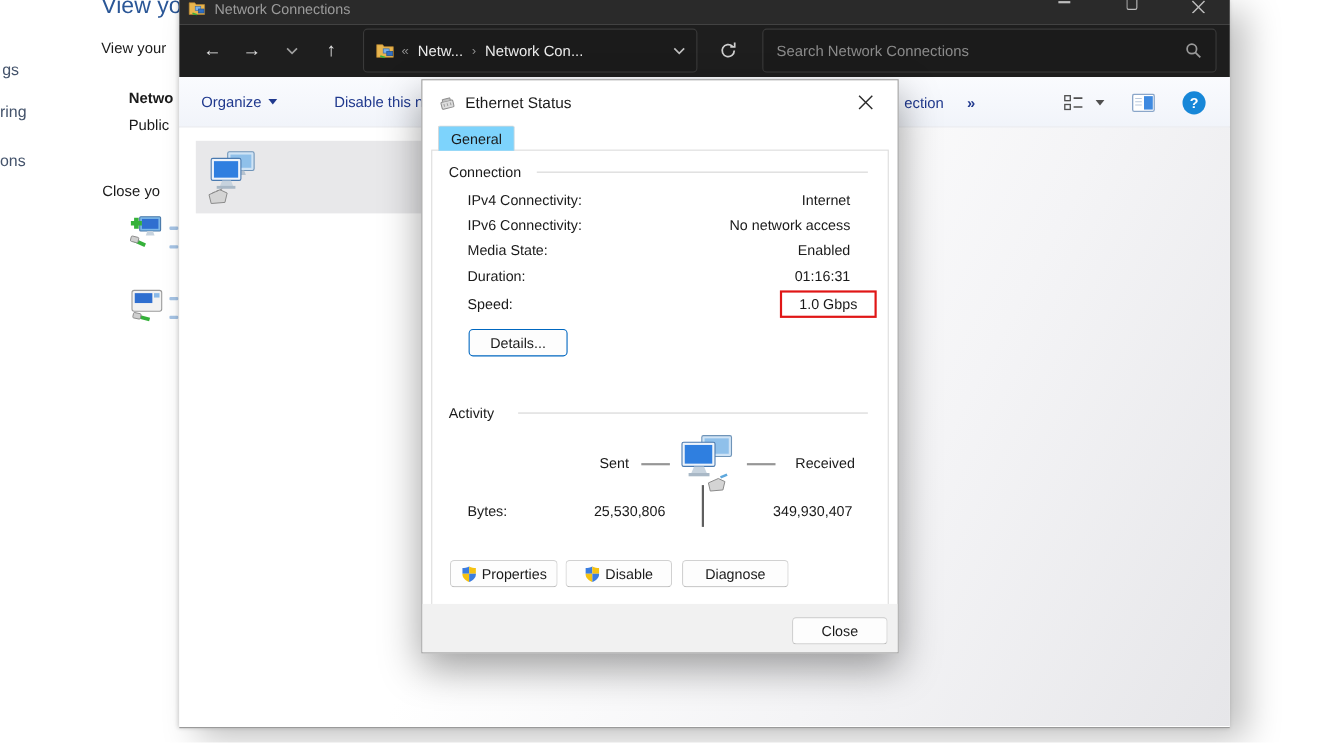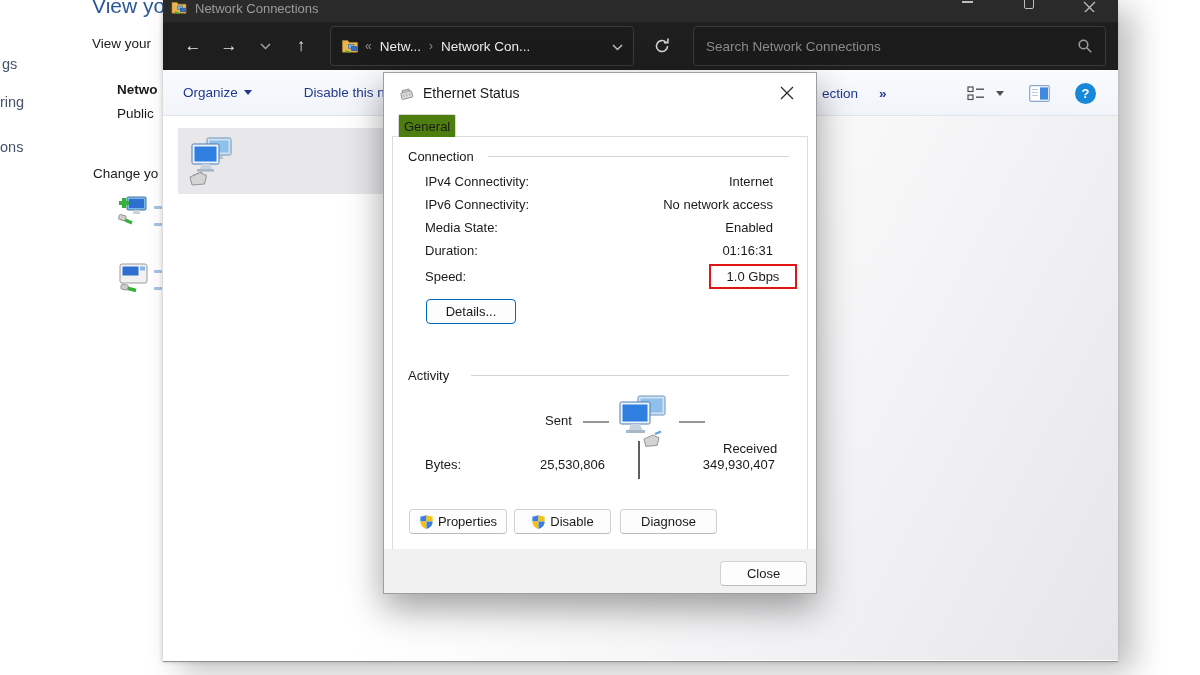--- a/index.html
+++ b/index.html
@@ -60,21 +60,21 @@
   .eth-sub  { color:#6e6e6e; }
 
   
   .dlg { position:absolute; left:383px; top:72px; width:434px; height:522px; z-index:3;
          background:#fff; border:1px solid #9e9e9e; border-radius:0; overflow:hidden;
          box-shadow:0 14px 34px rgba(0,0,0,.38); font-size:13px; color:#1a1a1a; }
   .dlg-header { position:absolute; left:0; top:0; right:0; height:40px; display:flex;
                 align-items:center; padding:0 14px; }
   .dlg-title { font-size:14px; margin-left:8px; }
   .dlg-close { margin-left:auto; width:30px; height:30px; display:flex; align-items:center; justify-content:center; }
-  .dlg-tab { position:absolute; left:14px; top:41px; height:23px; padding:0 5px; background:#4d7c0f;
+  .dlg-tab { position:absolute; left:14px; top:41px; height:23px; padding:0 11px; background:#7dd3fc;
              border:1px solid #d9d9d9; border-bottom:none; border-radius:2px 2px 0 0; z-index:2;
              display:flex; align-items:center; }
   .dlg-page { position:absolute; left:8px; top:63px; width:416px; height:415px;
               border:1px solid #dcdcdc; background:#fff; }
   .grp-label { position:absolute; left:15px; }
   .grp-line  { position:absolute; height:1px; background:#d4d4d4; right:18px; }
   .rowlab { position:absolute; left:32px; }
   .rowval { position:absolute; right:34px; text-align:right; }
   .red-box { position:absolute; left:316px; top:127px; width:88px; height:25px;
              border:2px solid #e01616; display:flex; align-items:center; justify-content:center; }
@@ -93,21 +93,21 @@
 <body>
 
 <div>
   <div class="bg-head">View yo</div>
   <div class="bg-frag" style="left:92px; top:36px;">View your</div>
   <div class="bg-side" style="left:2px; top:56px;">gs</div>
   <div class="bg-side" style="left:0px; top:94px;">ring</div>
   <div class="bg-side" style="left:0px; top:139px;">ons</div>
   <div class="bg-frag" style="left:117px; top:82px; font-weight:bold;">Netwo</div>
   <div class="bg-frag" style="left:117px; top:106px;">Public</div>
-  <div class="bg-frag" style="left:93px; top:166px;">Change yo</div>
+  <div class="bg-frag" style="left:93px; top:166px;">Close yo</div>
 
   <span class="icon-wrap" style="position:absolute; left:116px; top:194px;">
     <svg width="34" height="36" viewBox="0 0 34 36">
       <rect x="11" y="3" width="19" height="13" rx="1" fill="#7db8e8" stroke="#4878a8"></rect>
       <rect x="13" y="5" width="15" height="9" fill="#2f6fd0"></rect>
       <path d="M18 16 h5 l1.5 4 h-8 z" fill="#c7d3de"></path>
       <path d="M3 9 h10 M8 4 v10" stroke="#35b13a" stroke-width="4.2"></path>
       <path d="M5 24 l11 5" stroke="#35b13a" stroke-width="3.4"></path>
       <rect x="3" y="21" width="7" height="5" rx="1" fill="#cfcfcf" stroke="#8a8a8a" stroke-width="0.8" transform="rotate(14 6 23)"></rect>
     </svg>
@@ -313,21 +313,21 @@
         <rect x="29.5" y="5.5" width="22" height="14" fill="#8fc0ea"></rect>
         <rect x="9" y="9" width="30" height="22" rx="1.5" fill="#eef4fb" stroke="#4a7ab0"></rect>
         <rect x="11.5" y="11.5" width="25" height="17" fill="#2f7fe0"></rect>
         <path d="M20 31 h9 l2.5 6 h-14 z" fill="#c7d3de"></path>
         <rect x="15" y="37" width="19" height="3" fill="#a9b8c6"></rect>
         <path d="M33 46 l9 -4 6 2.8 -1.8 7.6 -11.5 1 z" fill="#d4d4d4" stroke="#8a8a8a" stroke-width="0.9"></path>
         <path d="M44 41 l6 -2.5" stroke="#5ea8dd" stroke-width="2.4"></path>
       </svg>
     </span>
     <div class="dash" style="left:286px; top:284px; width:26px;"></div>
-    <div style="position:absolute; left:330px; top:276px;margin-top:28px;">Received</div>
+    <div style="position:absolute; left:330px; top:276px;">Received</div>
 
     <div style="position:absolute; left:32px; top:320px;">Bytes:</div>
     <div style="position:absolute; right:202px; top:320px;">25,530,806</div>
     <div class="vbar"></div>
     <div style="position:absolute; right:32px; top:320px;">349,930,407</div>
 
     <div class="btn" style="left:16px; top:372px; width:98px;">
       <span class="icon-wrap">
         <svg width="15" height="16" viewBox="0 0 16 17">
           <path d="M8 1 C6 2 3.2 2.6 1.5 2.6 V8 H8 Z" fill="#3b7de0"></path>

